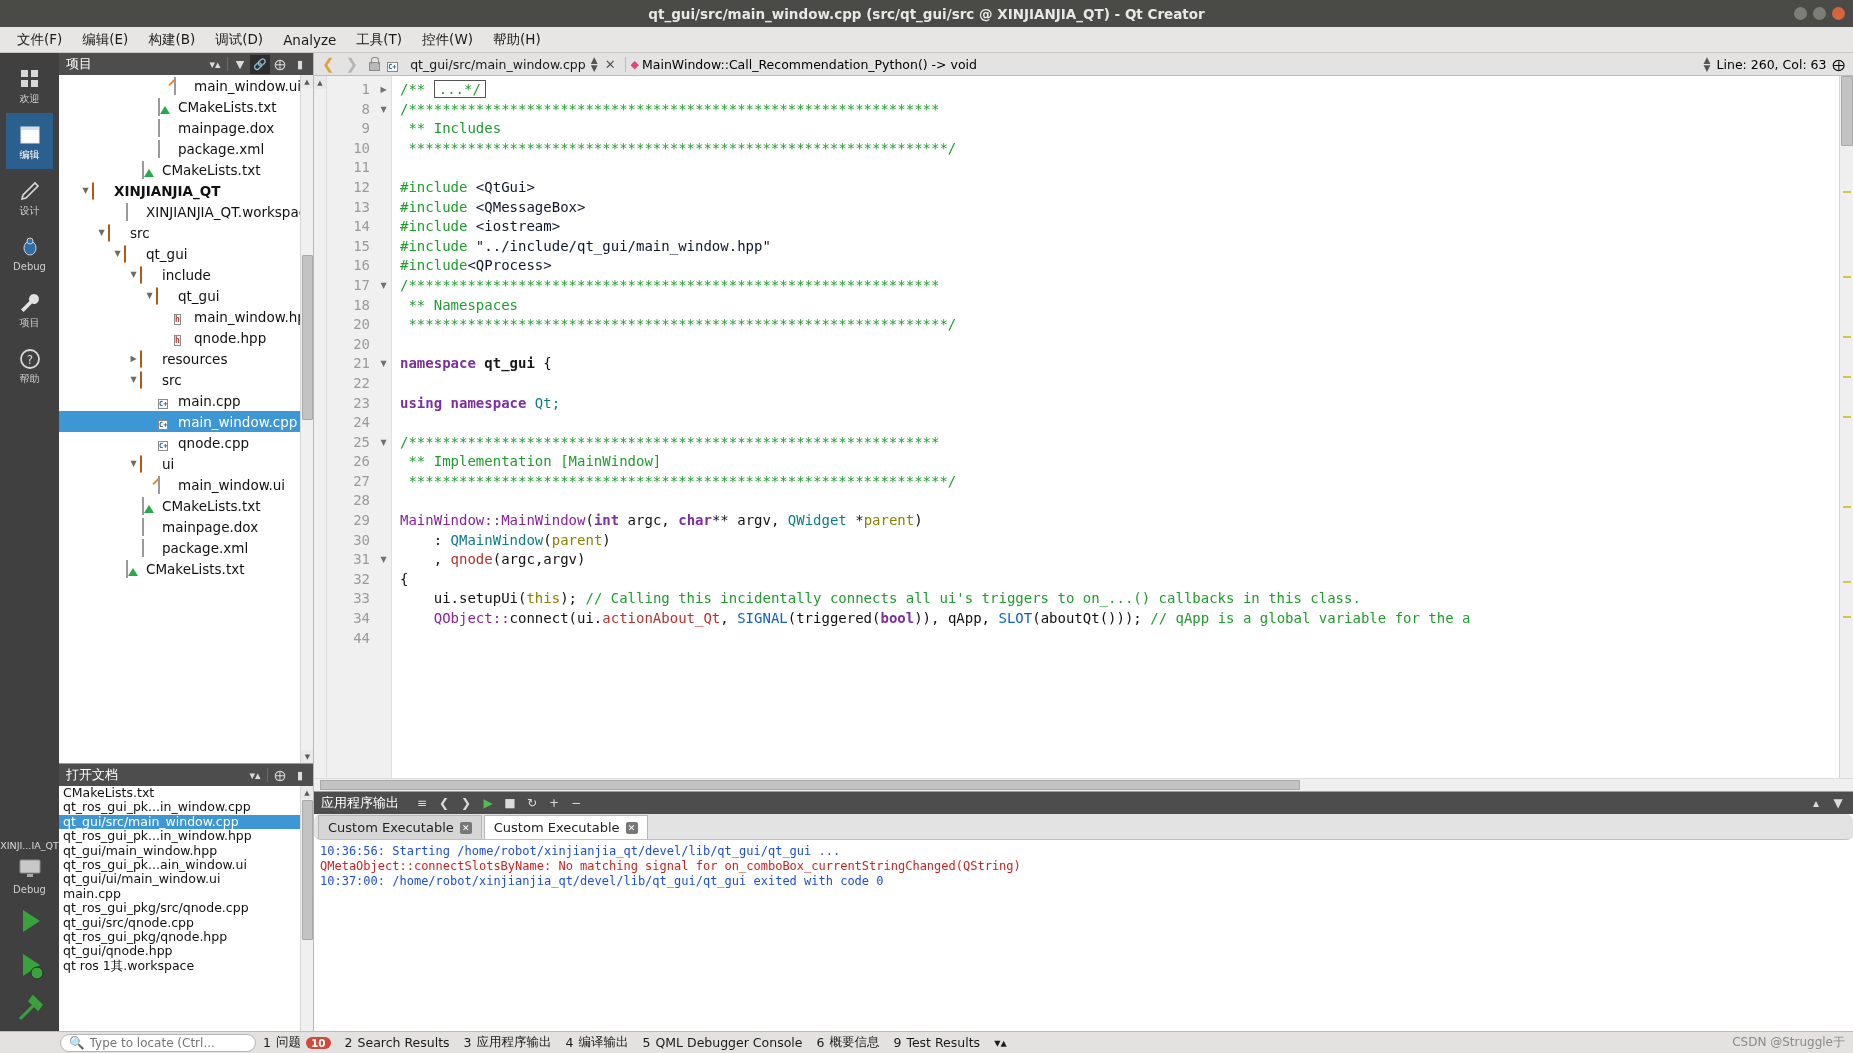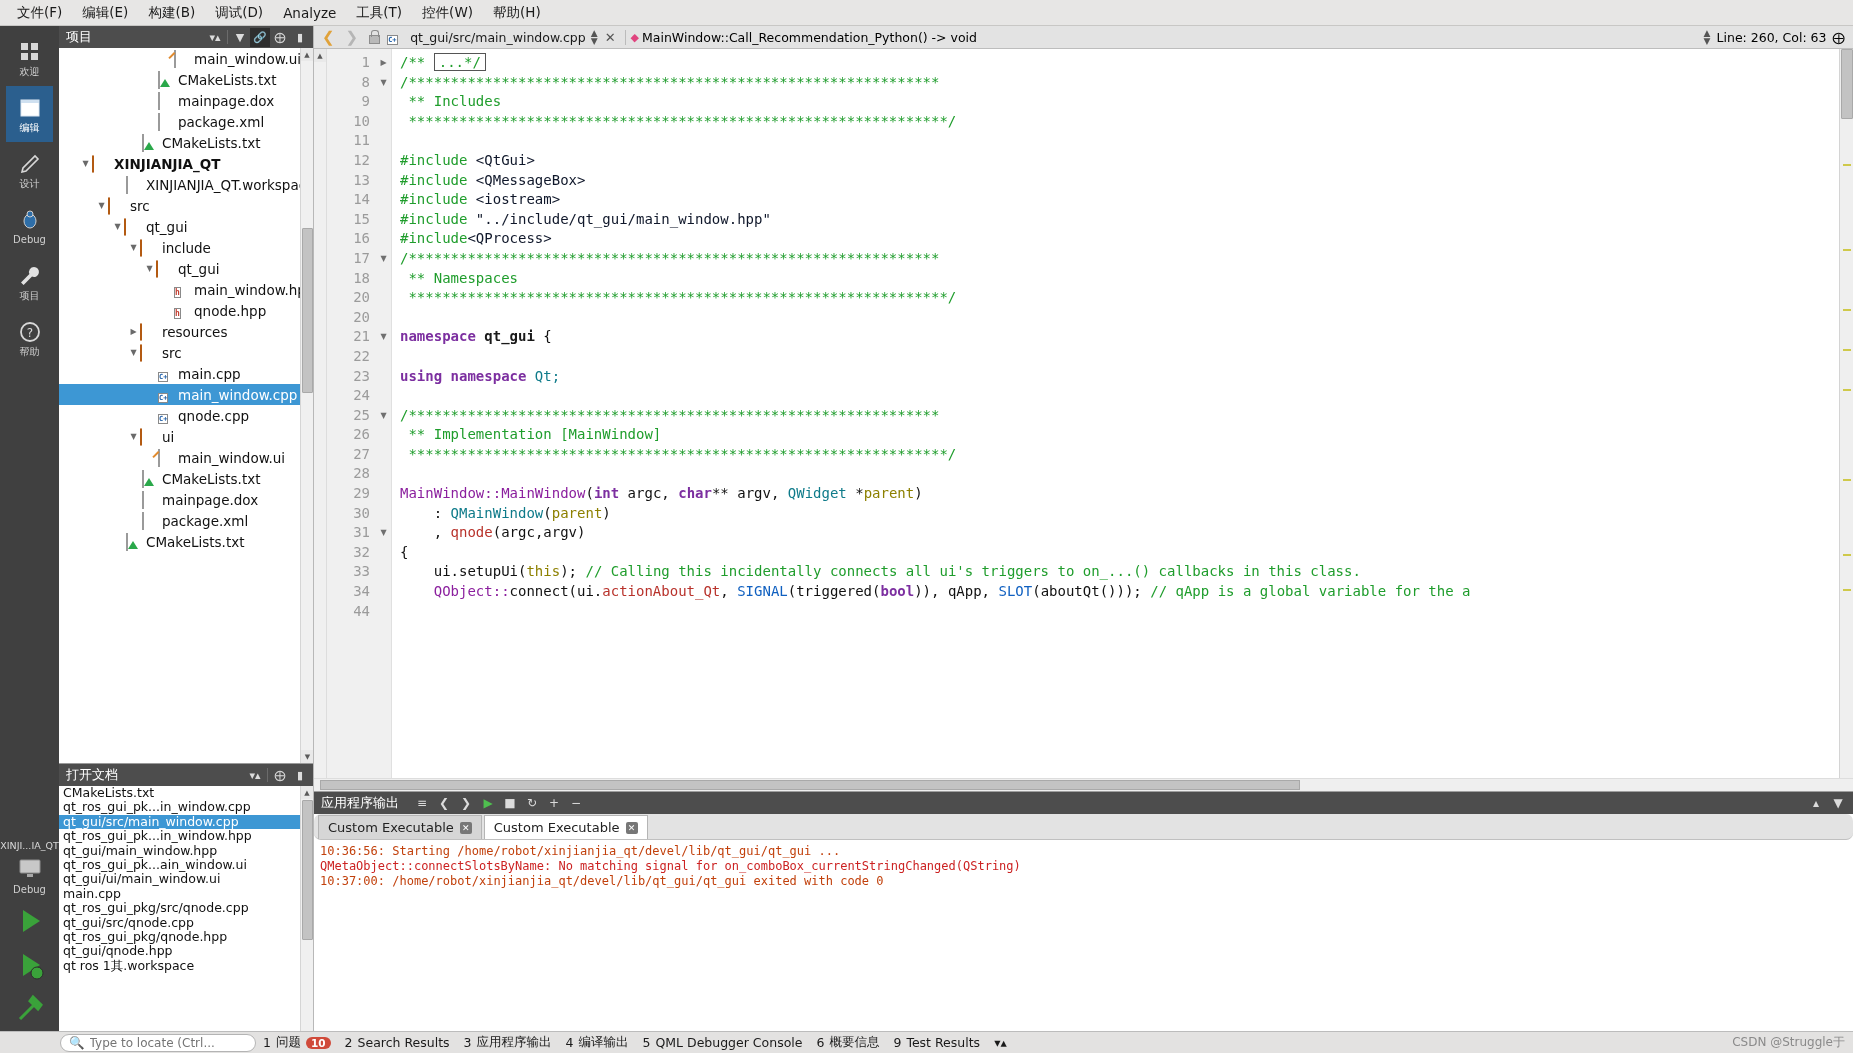--- a/index.html
+++ b/index.html
@@ -144,38 +144,46 @@
   .out-header { height: 22px; background: #4d4d4d; color: #fff; display: flex; align-items: center; padding: 0 4px 0 7px; font-size: 13px; flex:none;}
   .out-header .oh-title { margin-right: 12px; white-space: nowrap; }
   .oh-btn { width: 22px; height: 20px; display:flex; align-items:center; justify-content:center; color:#dcdcdc; font-size:12px;}
   .oh-right { margin-left: auto; display: flex; }
   .out-tabs { height: 26px; background: #e3e3e3; border-bottom: 1px solid #c0c0c0; display:flex; align-items:flex-end; flex:none; padding-left:4px;border-radius:7px;}
   .otab { height: 24px; display:flex; align-items:center; gap:6px; padding: 0 9px; font-size:13px; background:#d6d6d6; border:1px solid #b5b5b5; border-bottom:none; margin-right:2px; color:#222;}
   .otab.active { background: #fff; }
   .otab .xbtn { width:12px;height:12px;background:#777; color:#fff; font-size:9px; display:flex;align-items:center;justify-content:center;border-radius:2px;}
   .out-body { flex: 1; background: #fff; font-family: "DejaVu Sans Mono", monospace; font-size: 12px; padding: 4px 6px; overflow: hidden; }
   .oline { line-height: 15px; white-space: pre; }
-  .o-blue { color: #c2410c; }
+  .o-blue { color: #1d4ed8; }
   .o-red { color: #cc2222; }
 
   
   .statusbar { height: 22px; background: #e3e2e1; border-top: 1px solid #bcbcbc; display: flex; align-items: center; flex: none; font-size: 12.5px; }
   .sb-search { display:flex; align-items:center; gap:5px; width: 196px; height: 18px; margin-left: 60px; background:#fff; border:1px solid #b4b4b4; border-radius:9px; padding: 0 8px; color:#8a8a8a;}
   .sb-item { padding: 0 7px; color: #1a1a1a; white-space: nowrap; display:flex; align-items:center; gap:5px;}
   .badge { background:#d04a3a; color:#fff; border-radius:8px; padding:0 5px; font-size:10.5px; font-weight:bold;}
   .sb-right { margin-left: auto; padding-right: 8px; color:#7a7a7a; font-size: 12px;}
   .sb-watermark { color: #8a8a8a; font-size: 12px; }
 
   svg { display:block; }
 </style>
 </head>
 <body>
 
 <div class="app">
 
+  <div class="titlebar">
+    <span>qt_gui/src/main_window.cpp (src/qt_gui/src @ XINJIANJIA_QT) - Qt Creator</span>
+    <span class="win-btns">
+      <span class="win-btn"></span>
+      <span class="win-btn"></span>
+      <span class="win-btn close"></span>
+    </span>
+  </div>
 
   <div class="menubar">
     <div class="menu-item">文件(F)</div>
     <div class="menu-item">编辑(E)</div>
     <div class="menu-item">构建(B)</div>
     <div class="menu-item">调试(D)</div>
     <div class="menu-item">Analyze</div>
     <div class="menu-item">工具(T)</div>
     <div class="menu-item">控件(W)</div>
     <div class="menu-item">帮助(H)</div>

